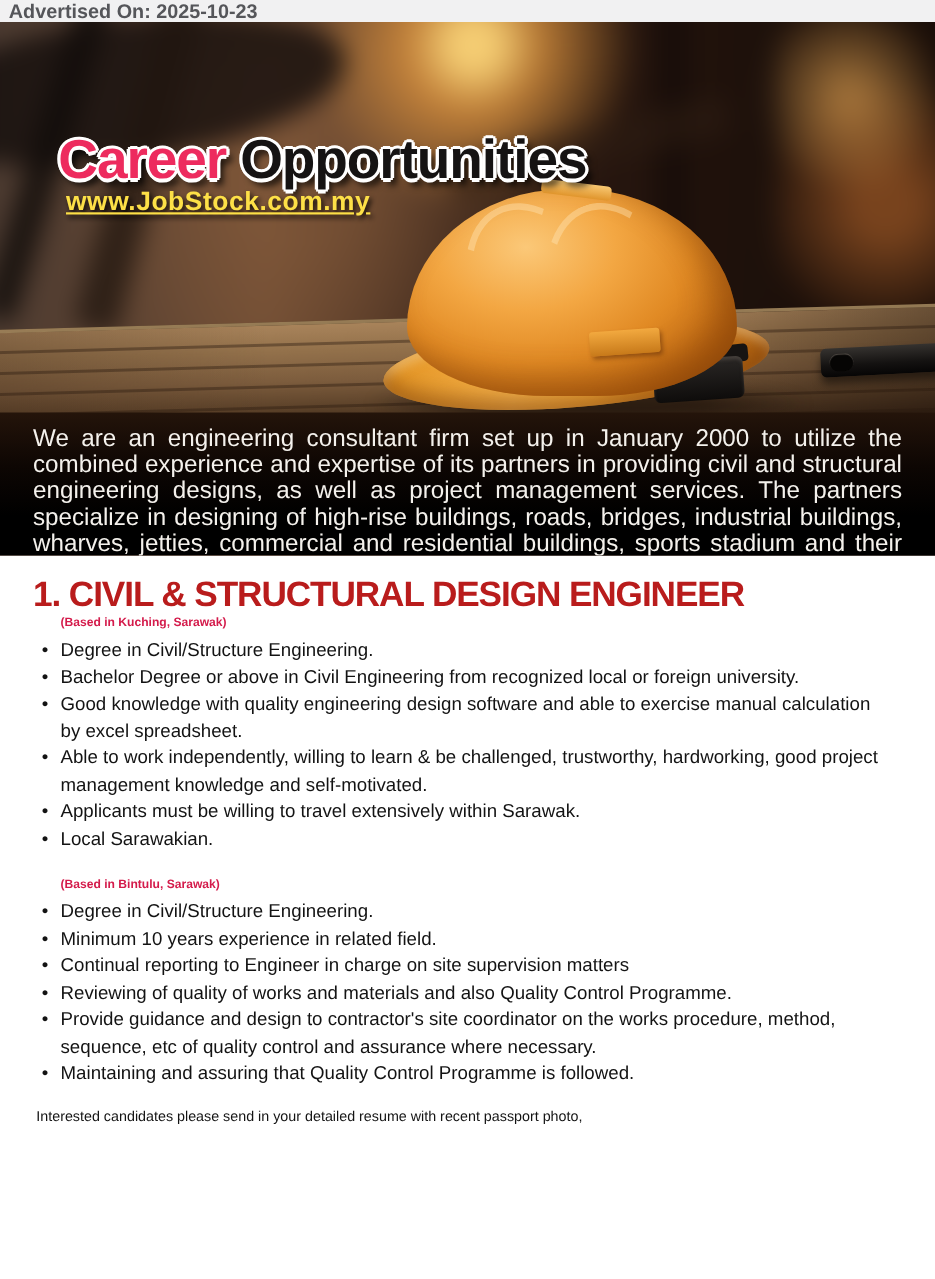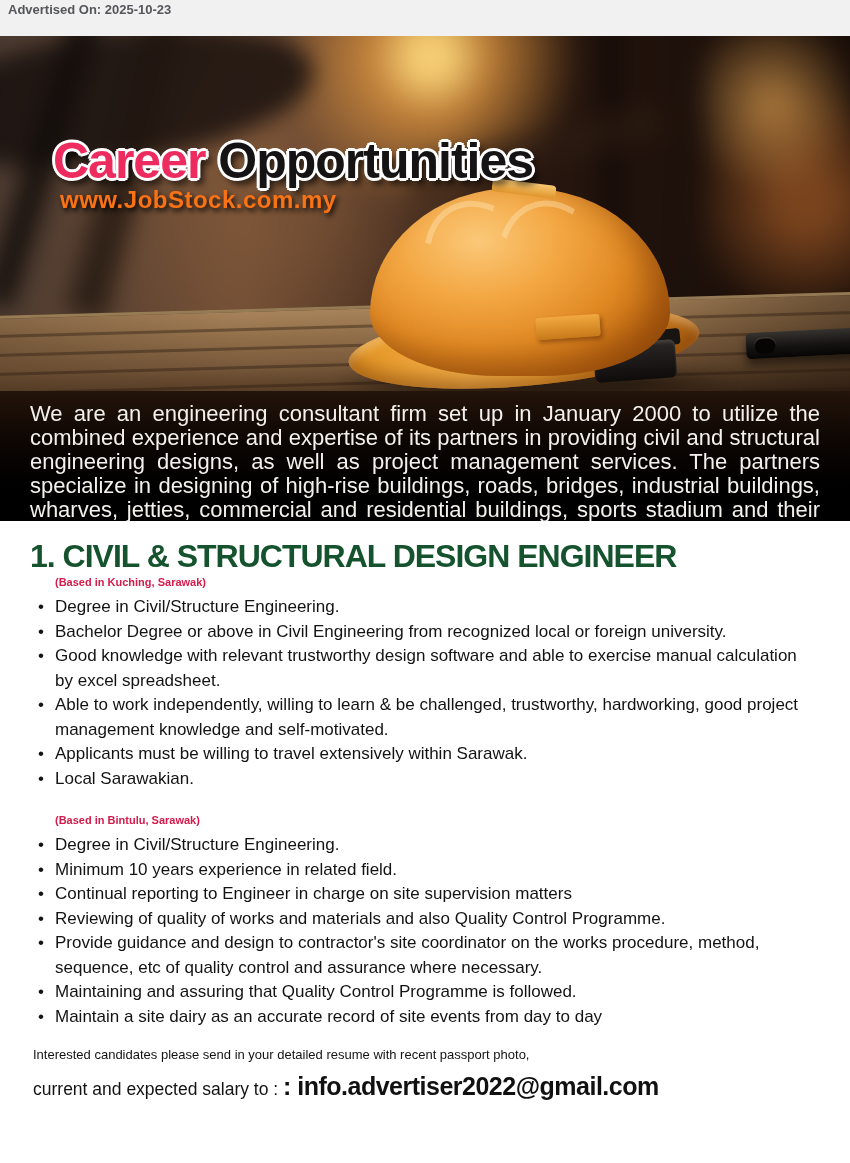--- a/index.html
+++ b/index.html
@@ -1,20 +1,20 @@
 <!DOCTYPE html>
 <html><head>
 <meta charset="utf-8">
 <style>
   * { margin:0; padding:0; box-sizing:border-box; }
   html,body { width:850px; height:1163px; background:#fff; overflow:hidden;
               font-family:"Liberation Sans", sans-serif; }
 
   
-  .topbar { height:36px; background:#f1f1f2; color:#55565a; font-size:13px;
+  .topbar { height:20px; background:#f1f1f2; color:#55565a; font-size:18px;
             font-weight:bold; line-height:20px; padding-left:8px; }
 
   
   .hero { position:relative; height:485px; background:#2a1b12; overflow:hidden; }
   .bg-blur { position:absolute; inset:-24px; filter:blur(11px); }
   .bg-base { position:absolute; inset:0;
     background:
       radial-gradient(circle at 455px 45px, rgba(255,214,120,.95) 0 18px, rgba(255,170,70,.65) 60px, rgba(200,110,40,.0) 150px),
       radial-gradient(circle at 795px 90px, rgba(250,180,90,.55) 0 12px, rgba(190,100,40,.0) 90px),
       radial-gradient(circle at 830px 190px, rgba(215,120,50,.5) 0 25px, rgba(150,70,30,.0) 120px),
@@ -74,31 +74,31 @@
 
   
   .hero-title { position:absolute; left:53px; top:96px; font-size:50px; font-weight:bold;
     letter-spacing:-1px; white-space:nowrap;
     text-shadow:-2px -2px 0 #fff, 2px -2px 0 #fff, -2px 2px 0 #fff, 2px 2px 0 #fff,
                 -3px 0 0 #fff, 3px 0 0 #fff, 0 -3px 0 #fff, 0 3px 0 #fff,
                 5px 6px 7px rgba(0,0,0,.85); }
   .hero-title .word-career { color:#ed2b5e; }
   .hero-title .word-rest   { color:#151313; }
   .hero-url { position:absolute; left:60px; top:150px; font-size:24px; font-weight:bold;
-    color:#f97316; letter-spacing:.5px; text-shadow:2px 3px 5px rgba(0,0,0,.9); }
+    color:#fde047; letter-spacing:.5px; text-shadow:2px 3px 5px rgba(0,0,0,.9);text-decoration:underline; }
 
   
   .para-band { position:absolute; left:0; top:355px; width:100%; height:130px;
     background:linear-gradient(to bottom, #24140a 0%, #0d0603 38%, #000 72%); }
   .intro { padding:11px 30px 0 30px; color:#f4f1ec; font-size:22px; line-height:24px;
     text-align:justify; }
 
   
   .content { padding:18px 30px 0 30px; }
-  .job-title { font-size:32px; font-weight:bold; letter-spacing:-1px; color:#14532d;
+  .job-title { font-size:32px; font-weight:bold; letter-spacing:-1px; color:#b91c1c;
     line-height:34px; white-space:nowrap; }
   .job-loc { margin:3px 0 0 25px; font-size:11px; font-weight:bold; color:#d41b4b; }
   ul.bullets { list-style:none; margin:7px 0 0 8px; max-width:762px; }
   ul.bullets li { position:relative; padding-left:17px; font-size:17px; line-height:24.5px;
     color:#131313; }
   ul.bullets li::before { content:"\2022"; position:absolute; left:0; top:0; color:#131313; }
   .job-section + .job-section { margin-top:23px; }
 
   .contact { margin-top:13px; }
   .contact-line1 { font-size:13px; color:#131313; line-height:25px; margin-left:3px; }
@@ -149,40 +149,36 @@
 </div>
 
 <div class="content">
 
   <div class="job-section">
     <div class="job-title">1. CIVIL &amp; STRUCTURAL DESIGN ENGINEER</div>
     <div class="job-loc">(Based in Kuching, Sarawak)</div>
     <ul class="bullets">
       <li>Degree in Civil/Structure Engineering.</li>
       <li>Bachelor Degree or above in Civil Engineering from recognized local or foreign university.</li>
-      <li>Good knowledge with relevant trustworthy design software and able to exercise manual calculation by excel spreadsheet.</li>
+      <li>Good knowledge with quality engineering design software and able to exercise manual calculation by excel spreadsheet.</li>
       <li>Able to work independently, willing to learn &amp; be challenged, trustworthy, hardworking, good project management knowledge and self-motivated.</li>
       <li>Applicants must be willing to travel extensively within Sarawak.</li>
       <li>Local Sarawakian.</li>
     </ul>
   </div>
 
   <div class="job-section">
     <div class="job-loc">(Based in Bintulu, Sarawak)</div>
     <ul class="bullets">
       <li>Degree in Civil/Structure Engineering.</li>
       <li>Minimum 10 years experience in related field.</li>
       <li>Continual reporting to Engineer in charge on site supervision matters</li>
       <li>Reviewing of quality of works and materials and also Quality Control Programme.</li>
       <li>Provide guidance and design to contractor's site coordinator on the works procedure, method, sequence, etc of quality control and assurance where necessary.</li>
       <li>Maintaining and assuring that Quality Control Programme is followed.</li>
-      <li>Maintain a site dairy as an accurate record of site events from day to day</li>
     </ul>
   </div>
 
   <div class="contact">
     <div class="contact-line1">Interested candidates please send in your detailed resume with recent passport photo,</div>
-    <div class="contact-line2">
-      <span>current and expected salary to : </span><span class="contact-email">: info.advertiser2022@gmail.com</span>
-    </div>
   </div>
 
 </div>
 
 </body></html>

